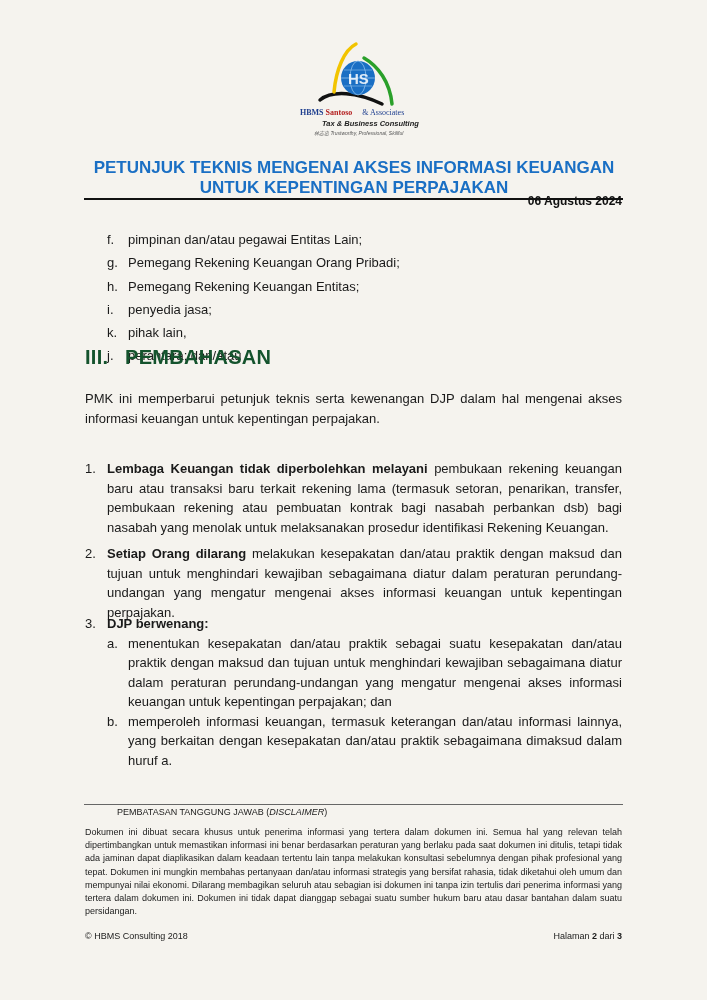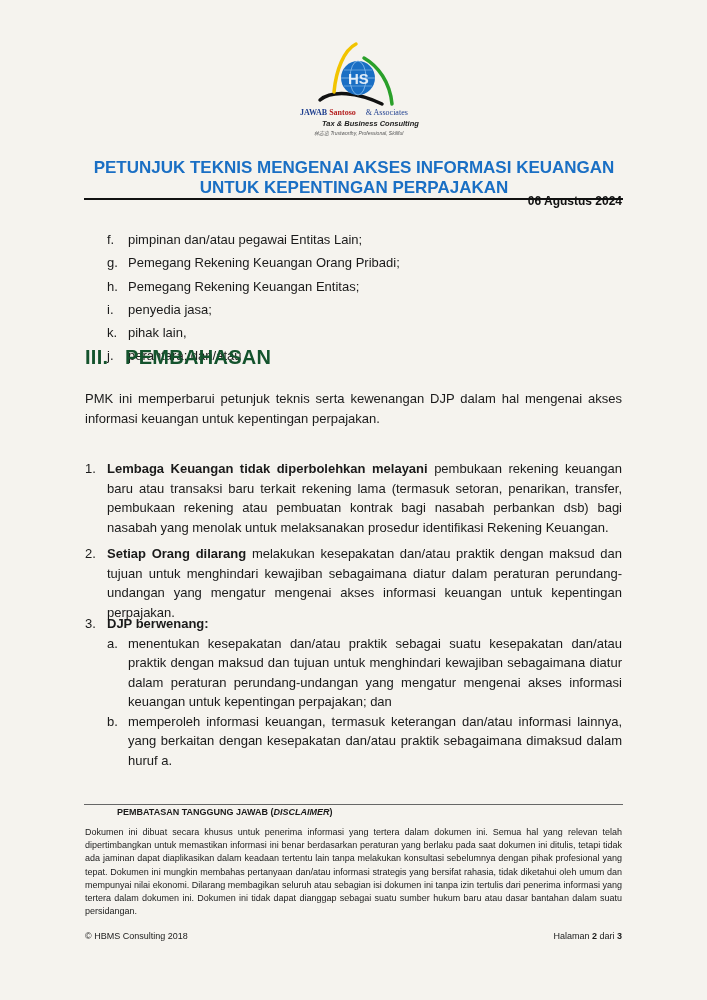--- a/index.html
+++ b/index.html
@@ -44,21 +44,21 @@
   .num-item .t { margin-left: 22px; text-align: justify; }
   .i1 { top: 459px; }
   .i2 { top: 544px; }
   .i3 { top: 614px; }
   .sub-item { position: relative; margin-left: 22px; }
   .sub-item .sl { position: absolute; left: 0; top: 0; width: 21px; }
   .sub-item .st { margin-left: 21px; text-align: justify; }
 
   
   .disc-rule { position: absolute; left: 84px; top: 804px; width: 539px; height: 1px; background: #666; }
-  .disc-title { position: absolute; left: 85px; top: 807px; font-size: 9px; font-weight: bold; padding-left: 32px; }
+  .disc-title { position: absolute; left: 85px; top: 807px; font-size: 9px; font-weight: normal; padding-left: 32px; }
   .disc-text { position: absolute; left: 85px; top: 826px; width: 537px; font-size: 9px; line-height: 13.2px; text-align: justify; color: #222; }
   .footer-left { position: absolute; left: 85px; top: 931px; font-size: 9px; }
   .footer-right { position: absolute; right: 85px; top: 931px; font-size: 9px; }
   b, .b { font-weight: bold; }
 </style>
 </head>
 <body>
 
 <div class="page">
 
@@ -68,21 +68,21 @@
       <path d="M22 52 C 24 30, 32 10, 44 4" stroke="#f2c400" stroke-width="3.5" fill="none" stroke-linecap="round"></path>
       <path d="M52 18 C 66 26, 78 42, 80 64" stroke="#2aa02a" stroke-width="3.5" fill="none" stroke-linecap="round"></path>
       <circle cx="46" cy="38" r="17" fill="#1a6fc4"></circle>
       <ellipse cx="46" cy="38" rx="8" ry="17" fill="none" stroke="#8fc0ec" stroke-width="0.8"></ellipse>
       <line x1="29" y1="38" x2="63" y2="38" stroke="#8fc0ec" stroke-width="0.8"></line>
       <line x1="32" y1="30" x2="60" y2="30" stroke="#8fc0ec" stroke-width="0.6"></line>
       <line x1="32" y1="46" x2="60" y2="46" stroke="#8fc0ec" stroke-width="0.6"></line>
       <text x="36" y="44" font-family="Liberation Sans, sans-serif" font-size="15" font-weight="bold" fill="#ffffff" fill-opacity="0.85">HS</text>
     </svg>
     <div class="logo-name">
-      <span class="n1">JAWAB </span><span class="n2">Santoso</span><span class="n3"> &amp; Associates</span>
+      <span class="n1">HBMS </span><span class="n2">Santoso</span><span class="n3"> &amp; Associates</span>
     </div>
     <div class="logo-tag">Tax &amp; Business Consulting</div>
     <div class="logo-motto">林志忠 Trustworthy, Professional, Skillful</div>
   </div>
 
   <div class="title">
     <div>PETUNJUK TEKNIS MENGENAI AKSES INFORMASI KEUANGAN</div>
     <div>UNTUK KEPENTINGAN PERPAJAKAN</div>
   </div>
   <div class="title-rule"></div>

